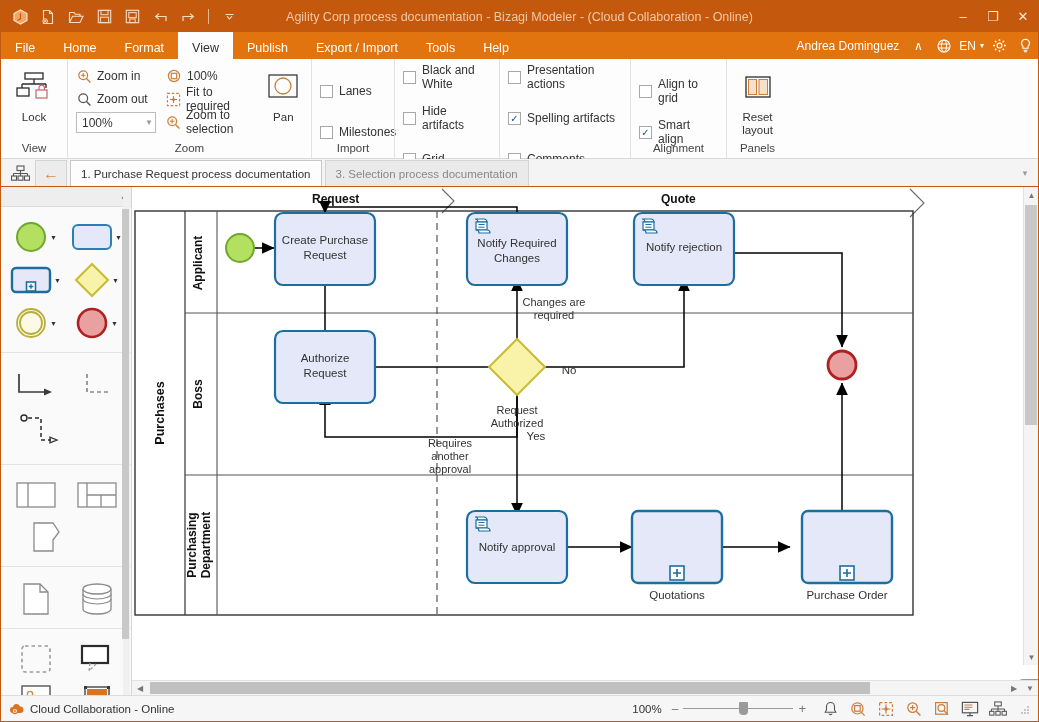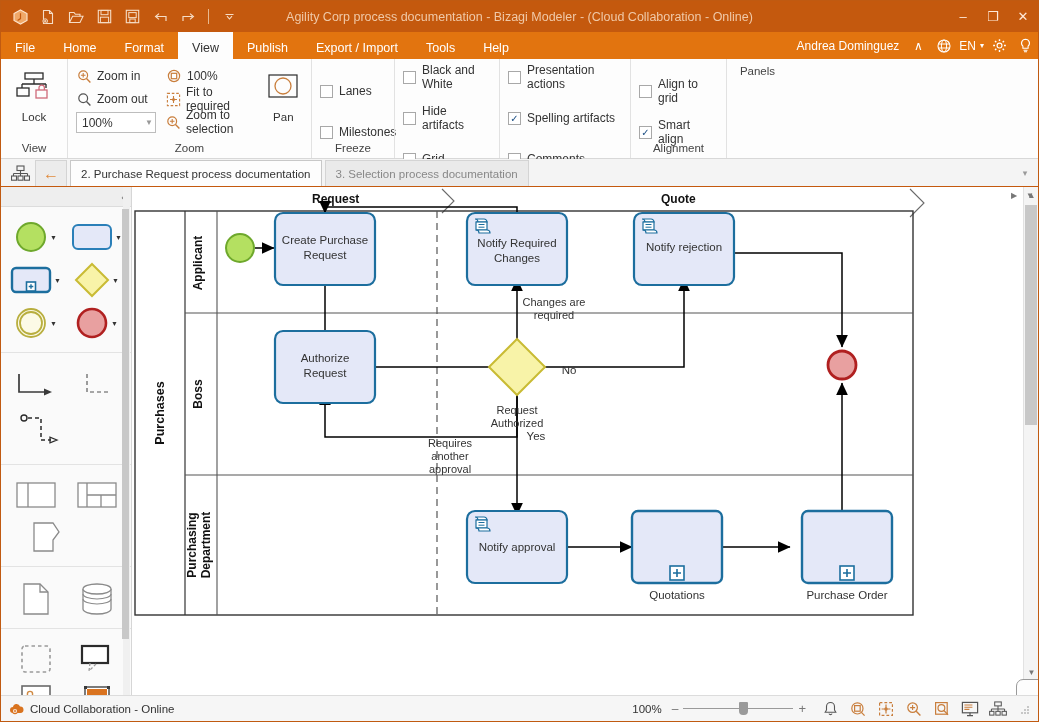--- a/index.html
+++ b/index.html
@@ -124,21 +124,21 @@
   .pal-sec { padding:9px 0 8px 0; border-bottom:1px solid #e3e3e3; }
   .pal-row { display:flex; align-items:center; justify-content:space-around; padding:4px 4px; }
   .pal-cell { display:flex; align-items:center; gap:2px; width:58px; justify-content:center; }
   .pal-arrow { font-size:7px; color:#333; }
   .pal-scrollbar {
     position:absolute; right:1px; top:0; width:7px; height:100%; background:#f0f0f0;
   }
   .pal-thumb { position:absolute; right:1px; top:22px; width:7px; height:430px; background:#c8c8c8; }
 
   
-  .canvas-wrap { flex:1; position:relative; min-width:0; background:#fff; display:flex; flex-direction:row; }
+  .canvas-wrap { flex:1; position:relative; min-width:0; background:#fff; display:flex; flex-direction:column; }
   .canvas { flex:1; position:relative; overflow:hidden; background:#fff; }
   .vscroll {
     position:absolute; right:0; top:0; bottom:15px; width:15px; background:#f4f4f4;
     border-left:1px solid #e2e2e2;
   }
   .vthumb { position:absolute; left:1px; top:18px; width:12px; height:220px; background:#c8c8c8; }
   .vs-arrow { position:absolute; left:0; width:15px; height:16px; display:flex; align-items:center; justify-content:center; color:#777; font-size:8px;}
   .hscroll {
     height:15px; background:#f4f4f4; border-top:1px solid #e2e2e2; position:relative; flex:none;
   }
@@ -376,21 +376,21 @@
           <div class="chk">
             <span class="box"></span>
             <span>Lanes</span>
           </div>
           <div class="chk">
             <span class="box"></span>
             <span>Milestones</span>
           </div>
         </div>
       </div>
-      <div class="rgroup-label">Freeze</div>
+      <div class="rgroup-label">Import</div>
     </div>
 
     <div class="rgroup" style="width:105px">
       <div class="rgroup-body">
         <div class="chk-col">
           <div class="chk">
             <span class="box"></span>
             <span>Black and White</span>
           </div>
           <div class="chk">
@@ -436,36 +436,48 @@
           <div class="chk">
             <span class="box">✓</span>
             <span>Smart align</span>
           </div>
         </div>
       </div>
       <div class="rgroup-label">Alignment</div>
     </div>
 
     <div class="rgroup" style="width:62px">
+      <div class="rgroup-body">
+        <div class="bigbtn two-line">
+          <span class="glyph">
+            <svg width="30" height="28" viewBox="0 0 30 28">
+                <rect x="3" y="3" width="24" height="20" fill="none" stroke="#2b2b2b" stroke-width="1.3"></rect>
+                <rect x="5.5" y="5.5" width="8" height="15" fill="#f6e0cb" stroke="#c97e3c" stroke-width="1"></rect>
+                <rect x="16" y="5.5" width="8.5" height="15" fill="#f6e0cb" stroke="#c97e3c" stroke-width="1"></rect>
+              </svg>
+          </span>
+          <span>Reset layout</span>
+        </div>
+      </div>
       <div class="rgroup-label">Panels</div>
     </div>
   </div>
 
   <div class="tabbar">
     <div class="tab-icon-btn">
       <svg width="19" height="17" viewBox="0 0 19 17">
           <rect x="6" y="1" width="7" height="4.5" fill="none" stroke="#555" stroke-width="1.1"></rect>
           <path d="M9.5 5.5 v3 M2.5 8.5 h14 M2.5 8.5 v2.5 M9.5 8.5 v2.5 M16.5 8.5 v2.5" stroke="#555" stroke-width="1.1" fill="none"></path>
           <rect x="0.5" y="11" width="5" height="4.2" fill="none" stroke="#555" stroke-width="1.1"></rect>
           <rect x="7" y="11" width="5" height="4.2" fill="none" stroke="#555" stroke-width="1.1"></rect>
           <rect x="13.5" y="11" width="5" height="4.2" fill="none" stroke="#555" stroke-width="1.1"></rect>
         </svg>
     </div>
     <div class="back-btn">←</div>
-    <div class="dtab active">2. Purchase Request process documentation</div>
+    <div class="dtab active">1. Purchase Request process documentation</div>
     <div class="dtab">3. Selection process documentation</div>
     <div class="tab-overflow">▾</div>
   </div>
 
   <div class="workarea">
 
     <div class="palette">
       <div class="palette-head">
         <span>‹</span>
       </div>

